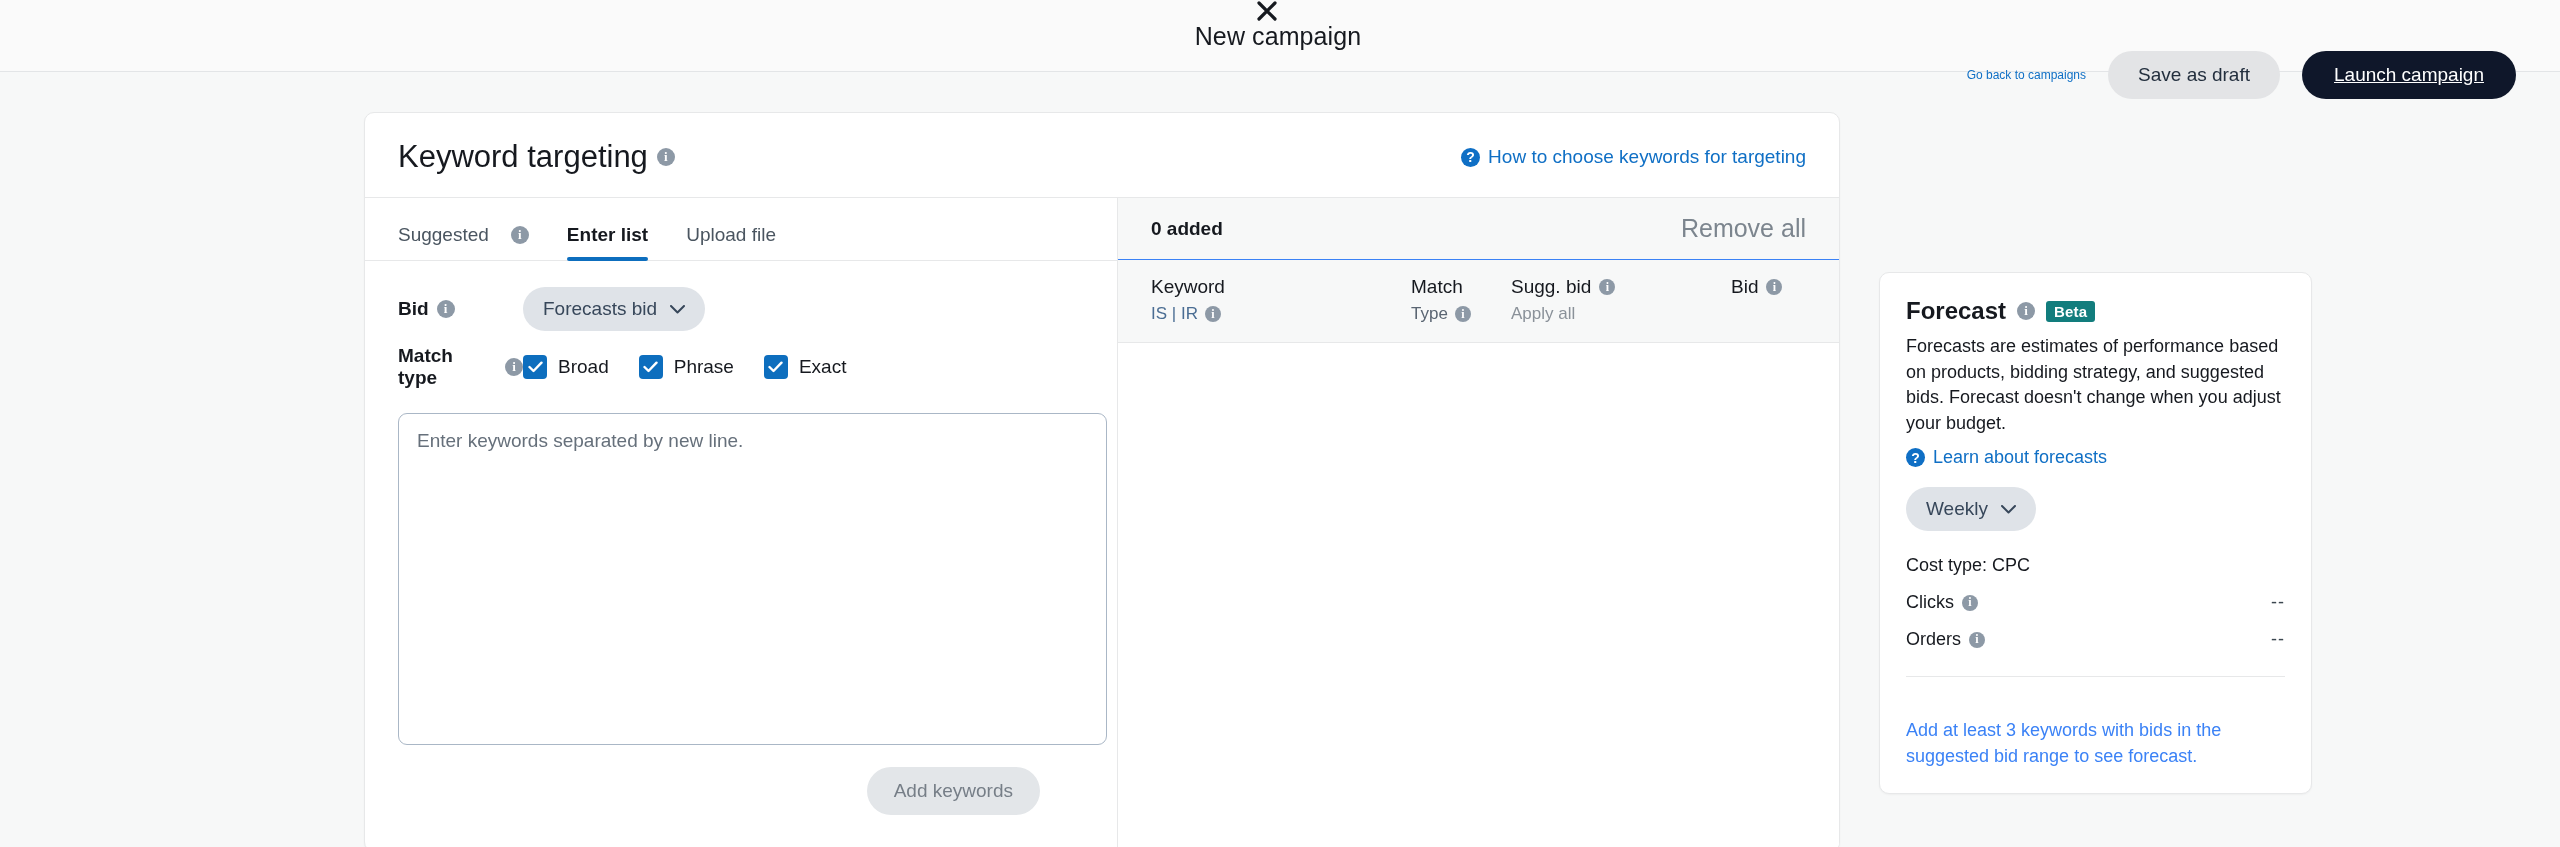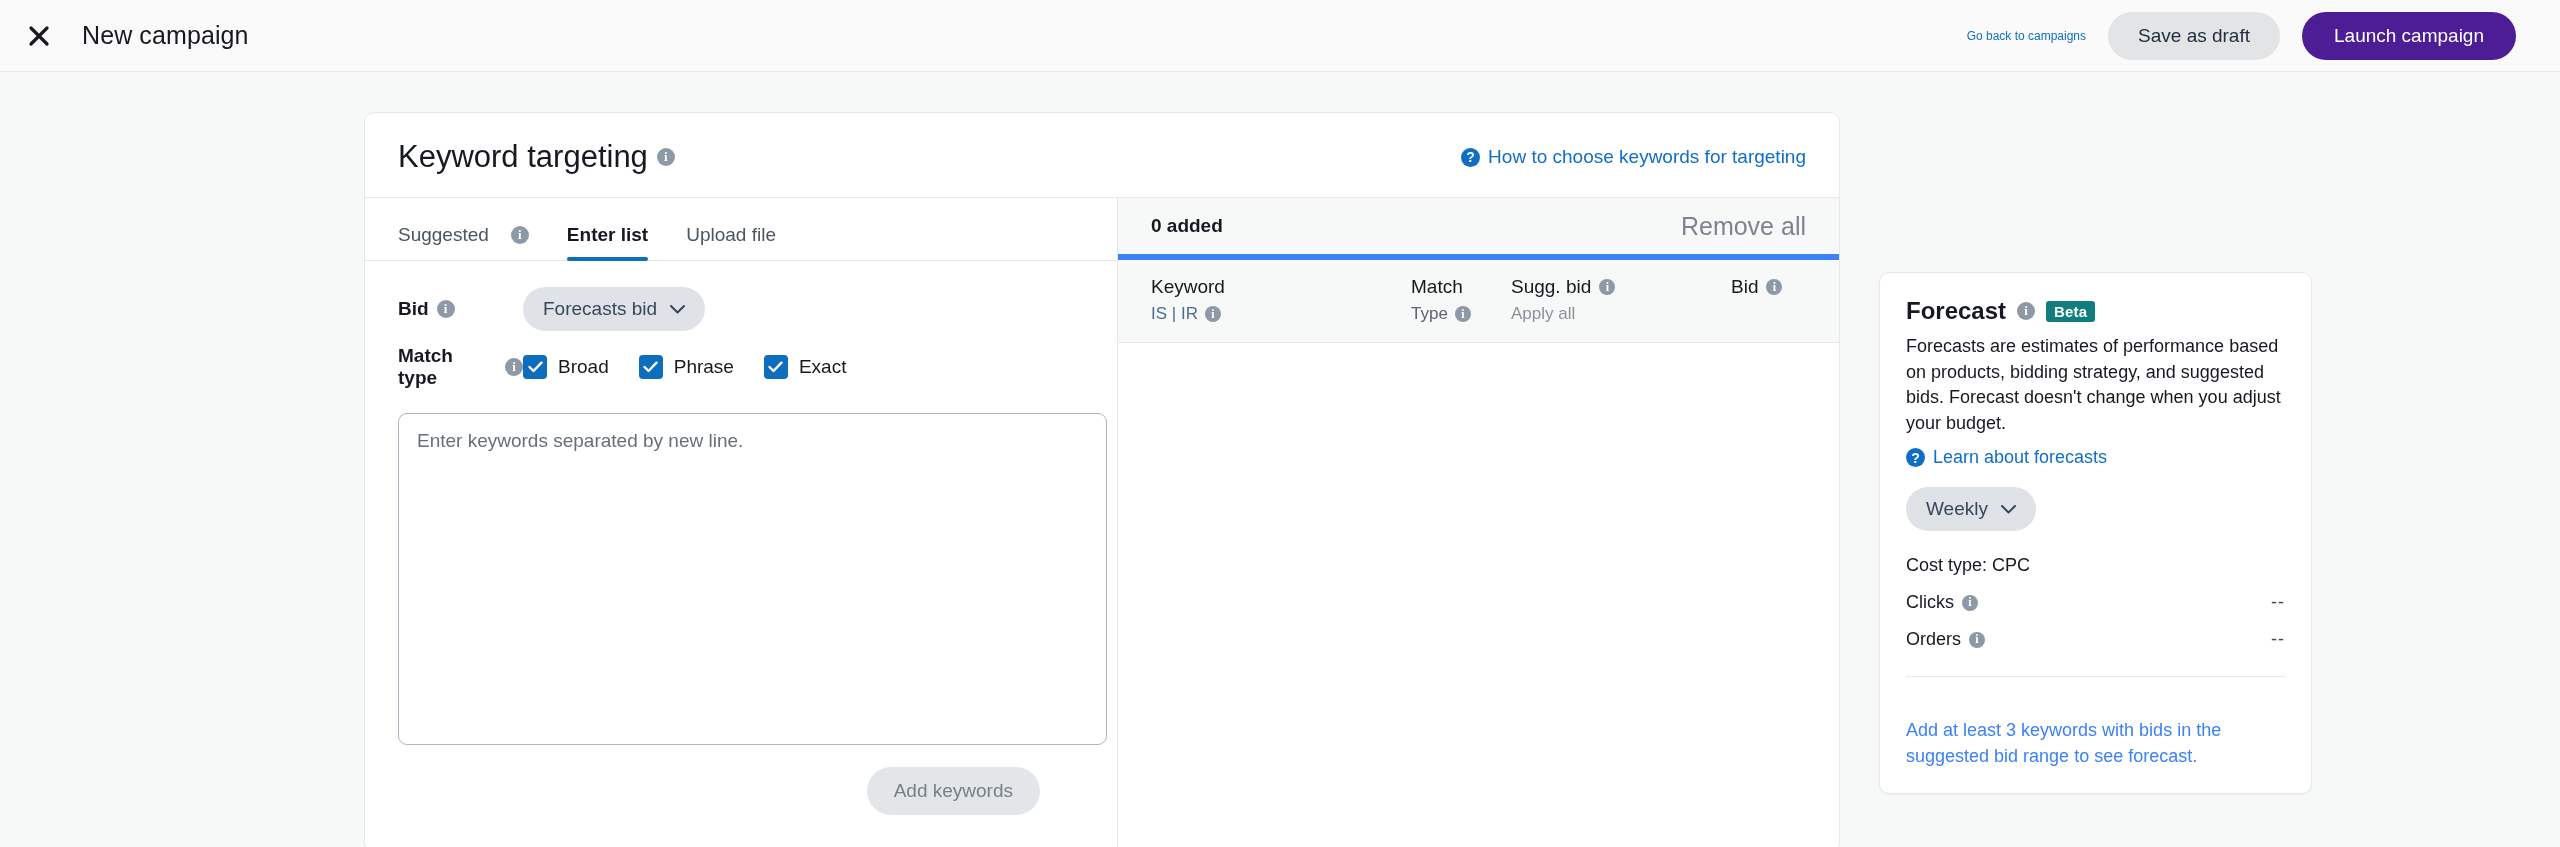--- a/index.html
+++ b/index.html
@@ -13,20 +13,21 @@
   }
 
   
   .topbar{
     height:72px; width:100%;
     background:#fafafa;
     border-bottom:1px solid #e3e5e7;
     display:flex; align-items:center;
     padding:0 44px 0 18px;
     position:relative;
+    flex-direction:column;
   }
   .close-btn{
     width:42px;height:42px;display:flex;align-items:center;justify-content:center;
     cursor:pointer;border-radius:50%;
   }
   .close-btn svg{display:block}
   .topbar-title{
     font-size:25px; font-weight:400; color:#16191f;
     margin-left:22px; letter-spacing:.1px;
   }
@@ -36,22 +37,23 @@
   }
   .btn{
     border:none;border-radius:30px;cursor:pointer;
     font-family:inherit;white-space:nowrap;
   }
   .btn-secondary{
     background:#e3e4e6;color:#232f3e;font-size:19px;
     padding:13px 30px;
   }
   .btn-primary{
-    background:#4c1d95;color:#fff;font-size:19px;
+    background:#0f172a;color:#fff;font-size:19px;
     padding:13px 32px;
+    text-decoration:underline;
   }
 
   
   .page{
     position:relative;
     height:775px;
     padding:40px 0 0 0;
   }
 
   
@@ -132,21 +134,21 @@
   .add-row{display:flex;justify-content:flex-end;padding:22px 44px 0 0;}
   .btn-disabled{
     background:#e3e6e9;color:#767e87;font-size:19px;padding:13px 27px;
     border:none;border-radius:30px;font-family:inherit;cursor:default;
   }
 
   
   .added-bar{
     height:62px;background:#f7f8f8;
     display:flex;align-items:center;padding:0 33px;
-    border-bottom:6px solid #3b82f6;
+    border-bottom:1px solid #3b82f6;
   }
   .added-count{font-size:19px;font-weight:bold;color:#16191f;}
   .remove-all{margin-left:auto;font-size:25px;color:#7c858e;cursor:pointer;}
   .col-head{
     display:flex;background:#f7f8f8;
     border-bottom:1px solid #e7e8e9;
     padding:16px 33px 18px 33px;
     justify-content:center;
   }
   .col{font-size:19px;color:#16191f;}

